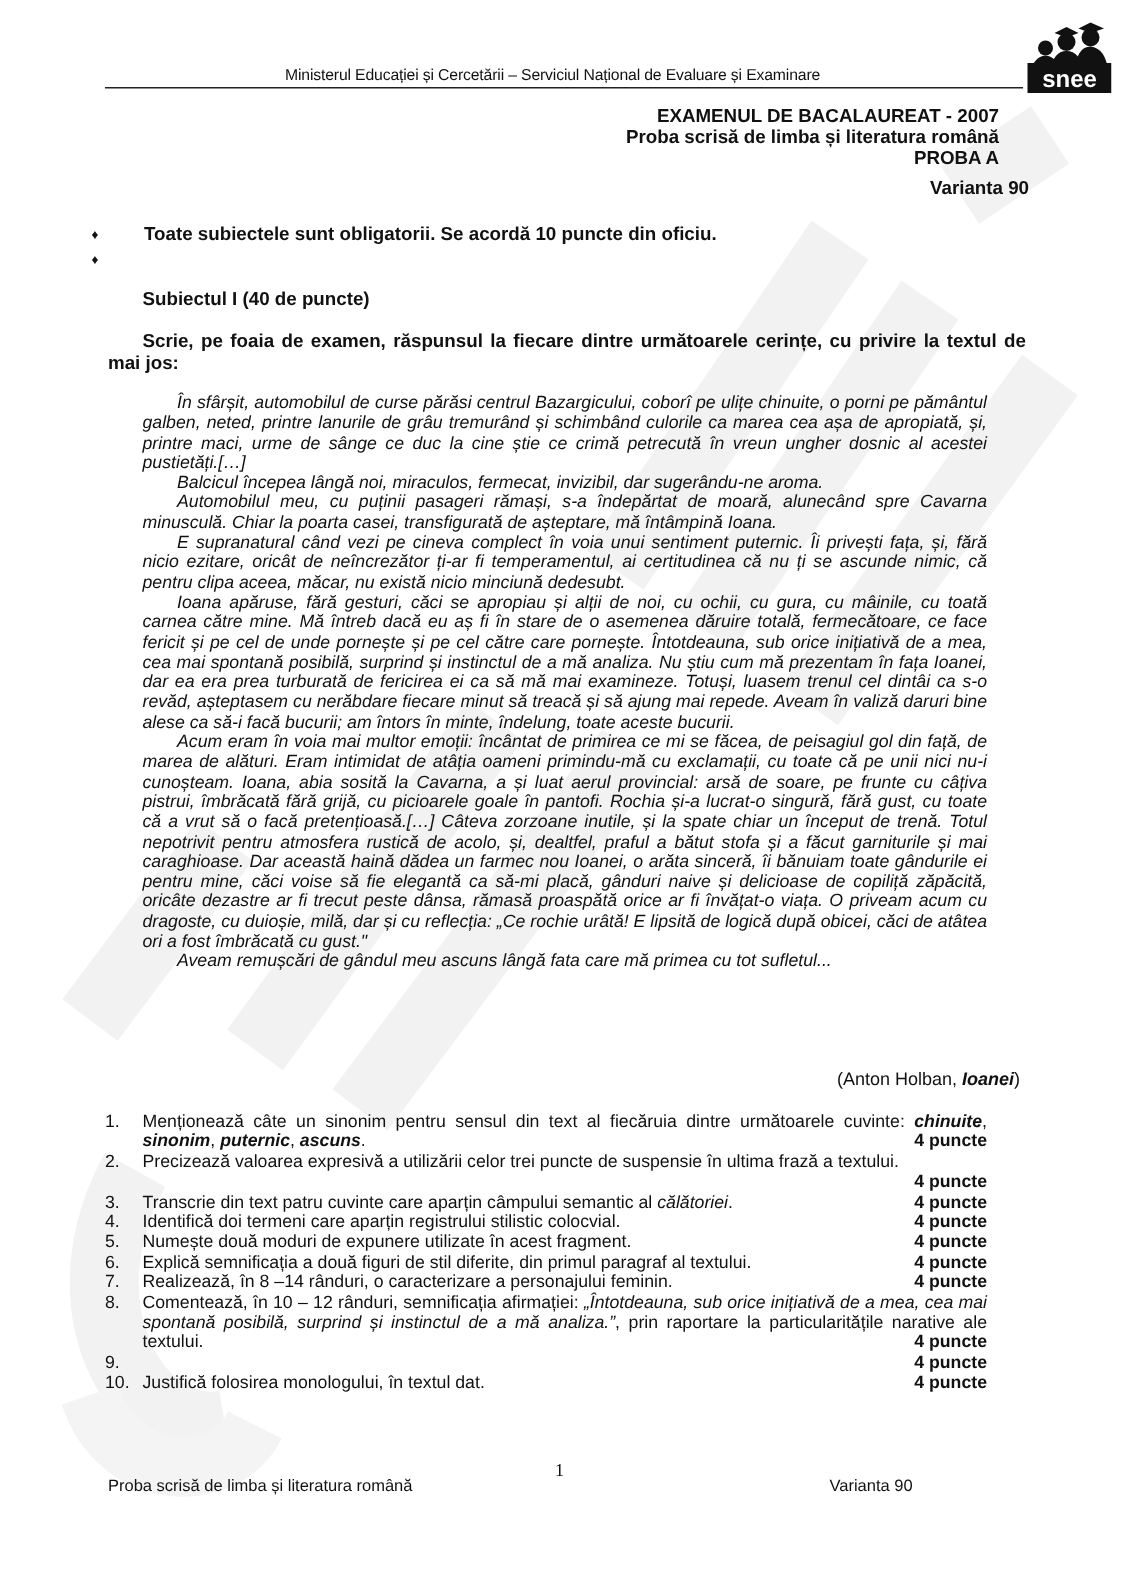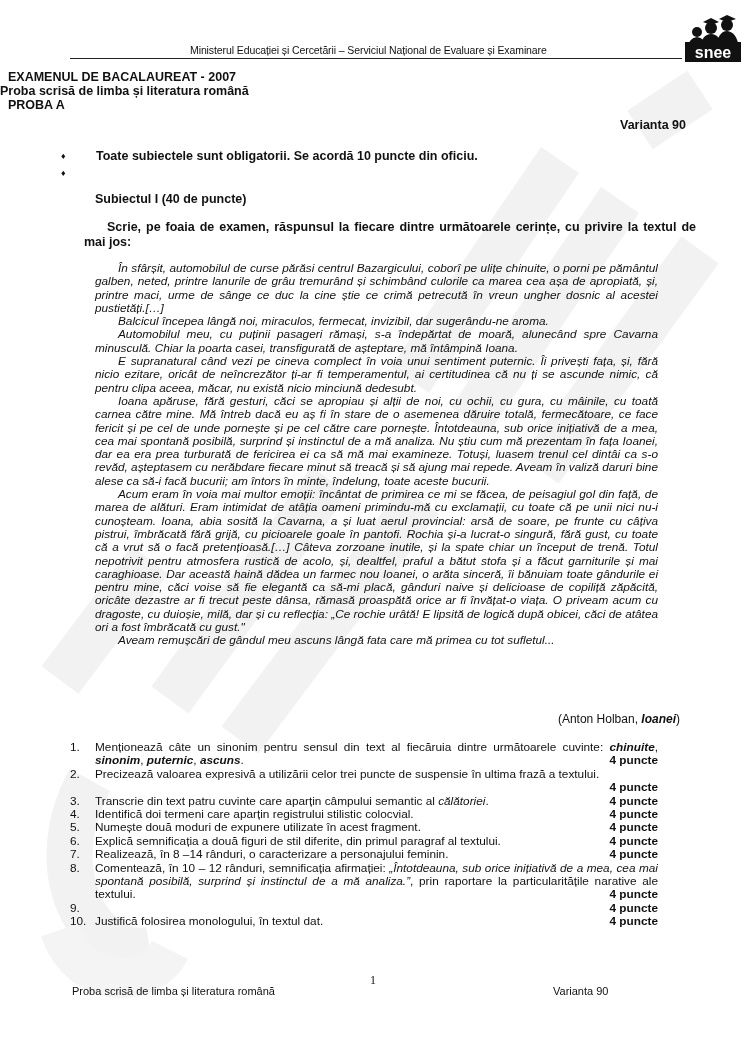--- a/index.html
+++ b/index.html
@@ -5,29 +5,29 @@
   html, body { margin: 0; padding: 0; background: #ffffff; }
   body { width: 750px; height: 1061px; position: relative; overflow: hidden;
          font-family: "Liberation Sans", sans-serif; color: #111; }
   .watermark { position: absolute; left: 0; top: 0; width: 750px; height: 1061px; z-index: 0; pointer-events: none; }
   .page { position: absolute; left: 0; top: 0; width: 750px; height: 1061px; z-index: 1; padding-left: 28px; }
 
   .hdr-text { position: absolute; left: 190px; top: 44px; font-size: 10.5px; letter-spacing: -0.1px; }
   .hdr-line { position: absolute; left: 70px; top: 58px; width: 612px; height: 1px; background: #222; }
   .logo { position: absolute; left: 683px; top: 14px; width: 58px; height: 48px; }
 
-  .title-block { position: absolute; left: 0; width: 666px; text-align: left; font-weight: bold; font-size: 12.5px; line-height: 14px; }
+  .title-block { position: absolute; left: 0; width: 666px; text-align: right; font-weight: bold; font-size: 12.5px; line-height: 14px; }
   .variant { position: absolute; right: 92px; top: 118px; font-weight: bold; font-size: 12.5px; }
 
   .bullets { position: absolute; left: 60px; top: 148px; font-size: 12.5px; font-weight: bold; line-height: 17px; }
   .bullets .b { display: flex; }
   .bullets .dot { width: 35px; padding-left: 1px; font-size: 9px; line-height: 17px; }
 
   .subject { position: absolute; left: 95px; top: 192px; font-size: 12.5px; font-weight: bold; }
-  .instr { position: absolute; left: 84px; top: 220px; width: 612px; font-size: 12.5px; font-weight: bold; line-height: 15px; text-indent: 23px; text-align: justify; }
+  .instr { position: absolute; left: 72px; top: 220px; width: 612px; font-size: 12.5px; font-weight: bold; line-height: 15px; text-indent: 23px; text-align: justify; }
 
   .passage { position: absolute; left: 95px; top: 262px; width: 563px; font-size: 11.8px; font-style: italic; line-height: 13.3px; text-align: justify; }
   .passage p { margin: 0; text-indent: 23px; }
   .attrib { position: absolute; right: 98px; top: 712px; font-size: 12px; }
   .attrib b { font-style: italic; }
 
   .questions { position: absolute; left: 70px; top: 741px; width: 588px; font-size: 11.8px; line-height: 13.4px; }
   .q { display: flex; position: relative; }
   .q .num { width: 25px; flex: none; }
   .q .body { flex: 1; text-align: justify; }

